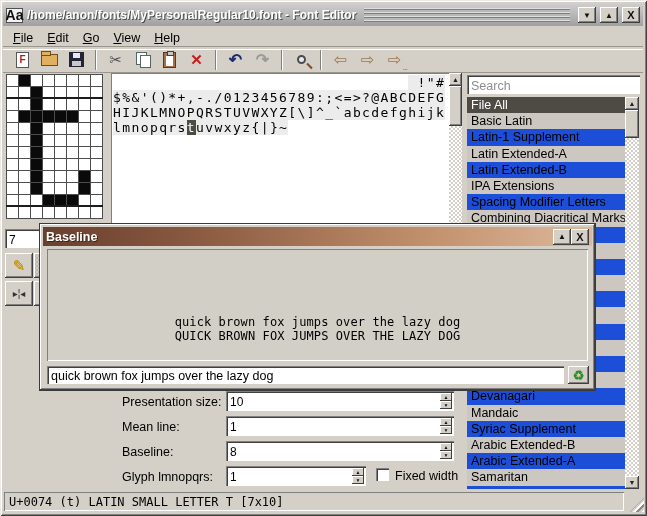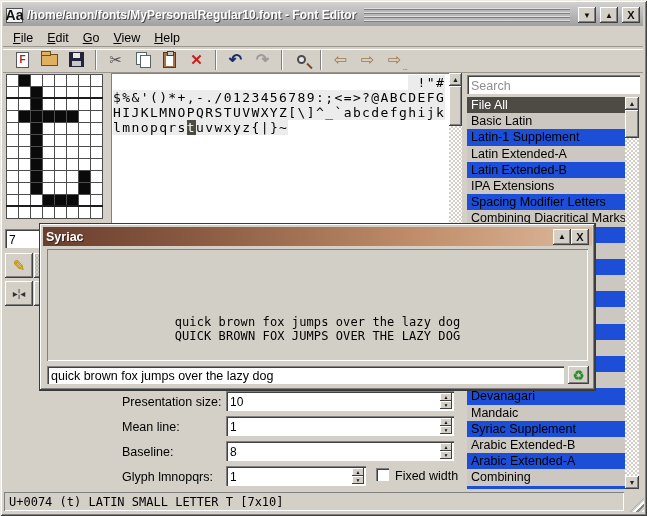--- a/index.html
+++ b/index.html
@@ -339,21 +339,21 @@
       <div class="lrow alt"></div>
       <div class="lrow"></div>
       <div class="lrow alt"></div>
       <div class="lrow"></div>
       <div class="lrow alt"></div>
       <div class="lrow">Devanagari</div>
       <div class="lrow alt">Mandaic</div>
       <div class="lrow">Syriac Supplement</div>
       <div class="lrow alt">Arabic Extended-B</div>
       <div class="lrow">Arabic Extended-A</div>
-      <div class="lrow alt">Combining</div>
+      <div class="lrow alt">Samaritan</div>
       <div class="lrow">Bengali</div>
     </div>
   <div class="abs" style="left:625px;top:97px;width:14px;height:392px;">
     <div class="sbtn raised" style="width:14px;height:13px;">▲</div>
     <div class="raised" style="width:14px;height:28px;"></div>
     <div class="track" style="width:14px;height:338px;"></div>
     <div class="sbtn raised" style="width:14px;height:13px;">▼</div>
   </div>
 
   <span class="flabel" style="left:122px;top:395px;">Presentation size:</span>
@@ -391,21 +391,21 @@
   <span id="checkbox" class="abs sunk"></span>
   <span id="checkbox-label" class="abs flabel">Fixed width</span>
 
   <div id="statusbar" class="abs">
     <span>U+0074 (t) LATIN SMALL LETTER T [7x10]</span>
   </div>
   <div id="grip" class="abs"></div>
 
   <div id="dialog" class="abs raised">
     <div id="dlg-title">
-      <span id="dlg-title-text">Syriac</span>
+      <span id="dlg-title-text">Baseline</span>
       <span class="winbtn raised">▲</span>
       <span class="winbtn raised x">X</span>
     </div>
     <div id="dlg-preview">
       <div>quick brown fox jumps over the lazy dog</div>
       <div>QUICK BROWN FOX JUMPS OVER THE LAZY DOG</div>
     </div>
     <input id="dlg-input" value="quick brown fox jumps over the lazy dog" style="">
     <span id="dlg-refresh" class="raised">
         <span class="g-refresh">♻</span>

